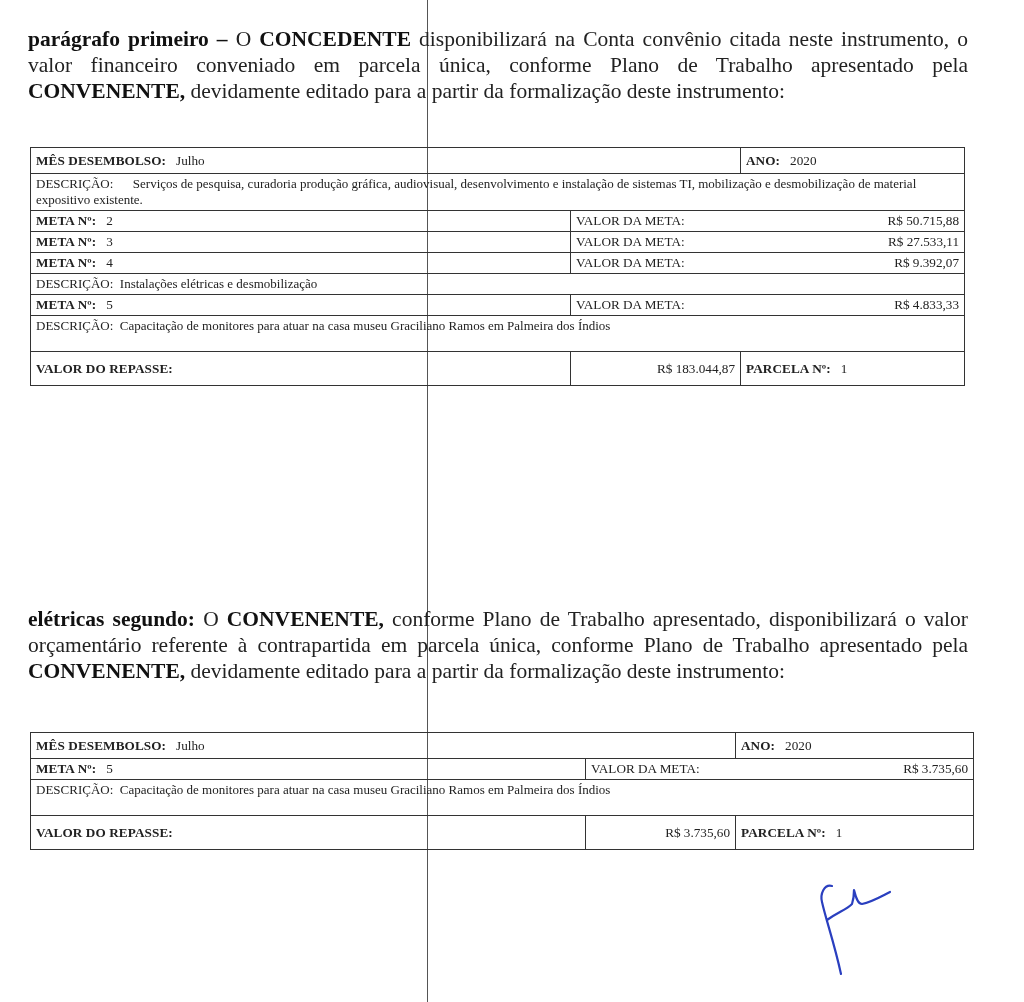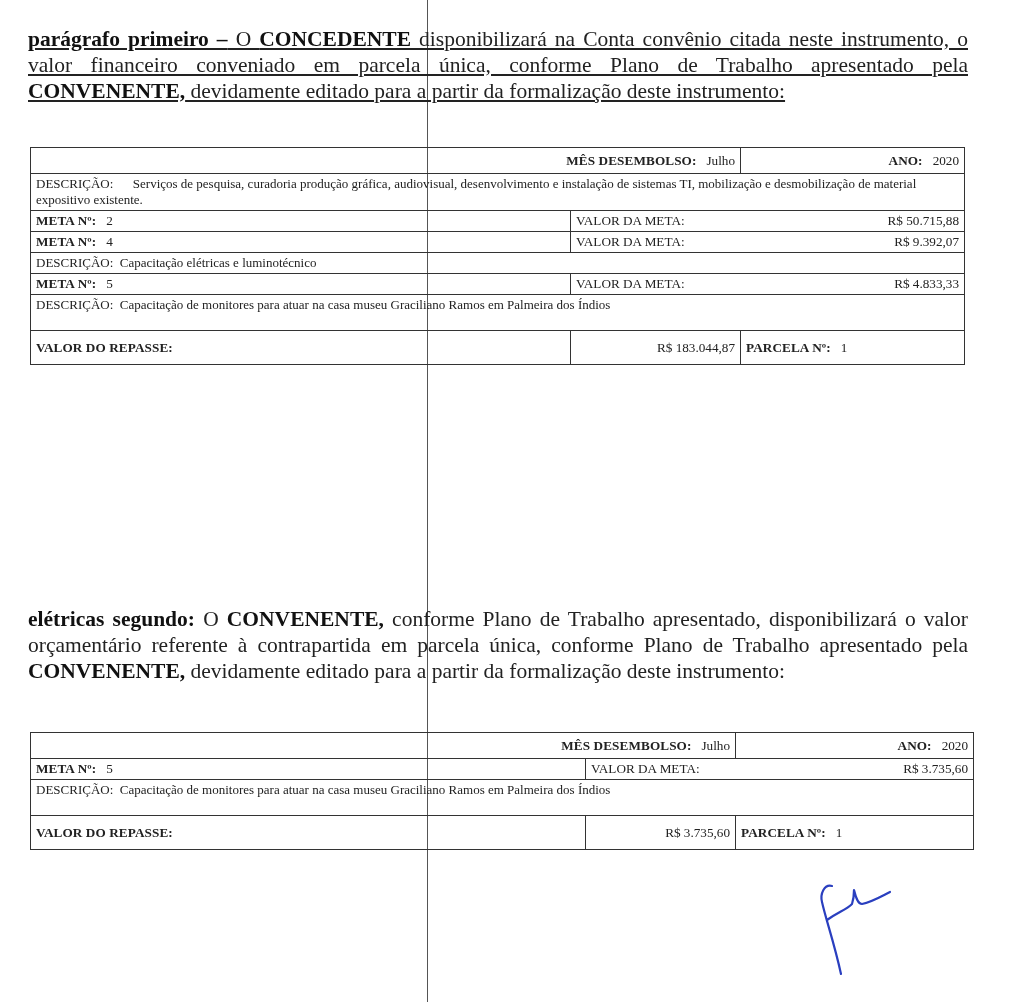--- a/index.html
+++ b/index.html
@@ -8,34 +8,34 @@
     font-family: "Liberation Serif", "DejaVu Serif", serif; color: #1e1e1e;
   }
   .fold-line {
     position: absolute; left: 427px; top: 0; width: 1px; height: 1002px; background: #555;
   }
   .para {
     position: absolute; left: 28px; width: 940px;
     font-size: 21.5px; line-height: 26px; text-align: justify; color: #222;
   }
   .para b { font-weight: bold; color: #111; }
-  .p1 { top: 4px; text-decoration: underline; }
+  .p1 { top: 4px; }
   .p2 { top: 584px; }
 
   table.meta {
     position: absolute; left: 30px; border-collapse: collapse;
     font-size: 13.2px; color: #222; table-layout: fixed;
   }
   table.meta td { border: 1.5px solid #333; padding: 2px 5px; vertical-align: middle; }
   table.t1 { top: 147px; width: 934px; }
   table.t2 { top: 732px; width: 943px; }
   .lbl { font-weight: bold; letter-spacing: 0.1px; }
   .val { padding-left: 10px; }
   .right { text-align: right; margin-left: 30px; }
-  .rowh { height: 26px; text-align: right; }
+  .rowh { height: 26px; }
   .rowd { height: 36px; }
   .rowd2 { height: 21px; }
   .rowr { height: 34px; padding-left: 32px; }
   .desc-text { font-size: 13px; line-height: 15px; }
 
   .signature { position: absolute; left: 810px; top: 880px; width: 100px; height: 100px; }
 </style>
 </head>
 <body>
 
@@ -57,25 +57,29 @@
   </tbody>
     <tbody id="metas-body">
       <tr class="rowd">
         <td colspan="3" style="vertical-align:top;"><span class="desc-text"><span>DESCRIÇÃO:</span>&nbsp;&nbsp;&nbsp;&nbsp;&nbsp;&nbsp;<span>Serviços de pesquisa, curadoria produção gráfica, audiovisual, desenvolvimento e instalação de sistemas TI, mobilização e desmobilização de material expositivo existente.</span></span></td>
       </tr>
       <tr class="rowd2">
         <td><span class="lbl">META Nº:</span><span class="val">2</span></td>
         <td colspan="2"><span>VALOR DA META:</span><span style="float:right">R$ 50.715,88</span></td>
       </tr>
       <tr class="rowd2">
+        <td><span class="lbl">META Nº:</span><span class="val">3</span></td>
+        <td colspan="2"><span>VALOR DA META:</span><span style="float:right">R$ 27.533,11</span></td>
+      </tr>
+      <tr class="rowd2">
         <td><span class="lbl">META Nº:</span><span class="val">4</span></td>
         <td colspan="2"><span>VALOR DA META:</span><span style="float:right">R$ 9.392,07</span></td>
       </tr>
       <tr class="rowd2">
-        <td colspan="3" style="vertical-align:top;"><span class="desc-text"><span>DESCRIÇÃO:</span>&nbsp;&nbsp;<span>Capacitação elétricas e luminotécnico</span></span></td>
+        <td colspan="3" style="vertical-align:top;"><span class="desc-text"><span>DESCRIÇÃO:</span>&nbsp;&nbsp;<span>Instalações elétricas e desmobilização</span></span></td>
       </tr>
       <tr class="rowd2">
         <td><span class="lbl">META Nº:</span><span class="val">5</span></td>
         <td colspan="2"><span>VALOR DA META:</span><span style="float:right">R$ 4.833,33</span></td>
       </tr>
       <tr class="rowd">
         <td colspan="3" style="vertical-align:top;"><span class="desc-text"><span>DESCRIÇÃO:</span>&nbsp;&nbsp;<span>Capacitação de monitores para atuar na casa museu Graciliano Ramos em Palmeira dos Índios</span></span></td>
       </tr>
     </tbody>
   <tbody>

